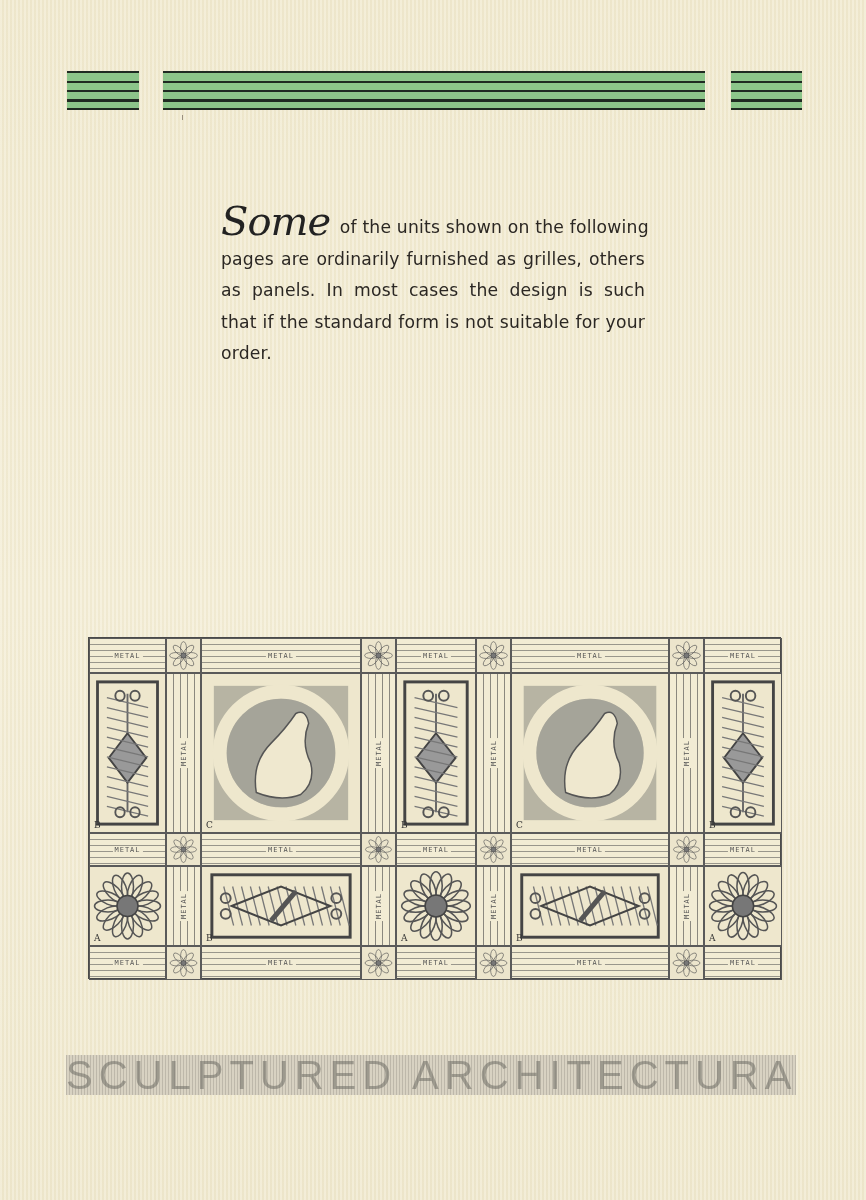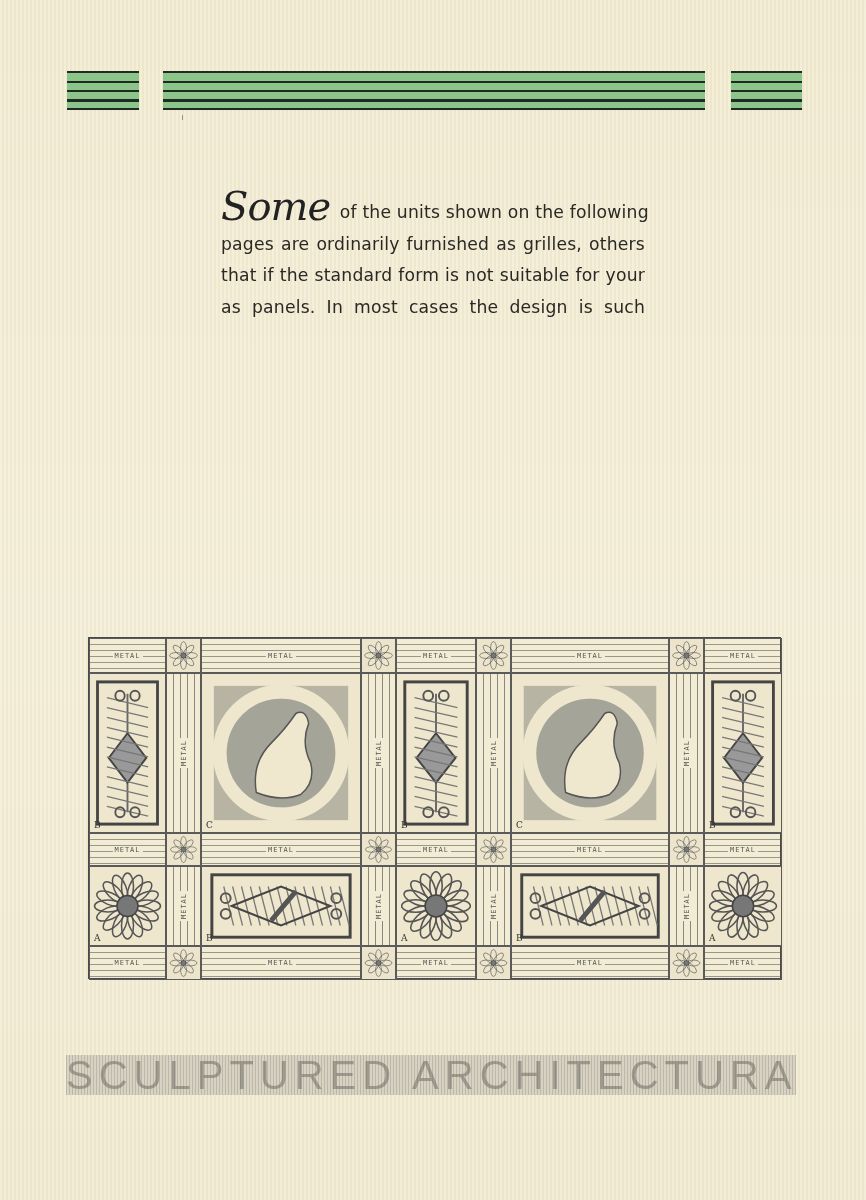--- a/index.html
+++ b/index.html
@@ -19,21 +19,21 @@
       border-bottom: 2px solid #1f2a22;
       box-sizing: border-box;
     }
     #band-left { left: 67px; width: 72px; }
     #band-mid { left: 163px; width: 542px; }
     #band-right { left: 731px; width: 71px; }
 
     .tick { position: absolute; left: 182px; top: 115px; width: 1px; height: 5px; background: #9a9080; }
 
     .text-block {
-      position: absolute; left: 221px; top: 196px; width: 424px;
+      position: absolute; left: 221px; top: 211px; width: 424px;
       font-size: 17.2px; line-height: 31.6px; letter-spacing: 0.2px;
       color: #2b2723; text-align: justify;
     }
     .para { margin: 0; }
     .para + .para { margin-top: 0; }
     .initial {
       font-family: "DejaVu Serif", serif; font-style: italic;
       font-size: 40px; line-height: 20px; vertical-align: -2px;
       letter-spacing: -1px; margin-right: 4px; color: #222;
     }
@@ -85,22 +85,23 @@
 
 <div id="band-left" class="band"></div>
 <div id="band-mid" class="band"></div>
 <div id="band-right" class="band"></div>
 <div class="tick"></div>
 
 <div class="text-block">
   <p class="para">
     <span class="line"><span class="initial">Some</span> <span>of the units shown on the following</span></span>
     <span class="line">pages are ordinarily furnished as grilles, others</span>
+    <span class="line">as panels.  In most cases the design is such</span>
     <span class="line">that if the standard form is not suitable for your</span>
-    <span class="line">as panels.  In most cases the design is such</span>
+    <span class="line last">order.</span>
   </p>
 </div>
 
 <div class="drawing" id="drawing">
     <div class="cell strip" style="left: 0px; top: 0px; width: 77px; height: 35px;">
       <span class="lbl">METAL</span>
     </div>
     <div class="cell rosette-sq" style="left: 77px; top: 0px; width: 35px; height: 35px;">
       <svg viewBox="0 0 100 100" preserveAspectRatio="xMidYMid meet">
         <ellipse cx="50" cy="28" rx="9" ry="20" fill="none" stroke="#555" stroke-width="2" transform="rotate(0 50 50)"></ellipse>

